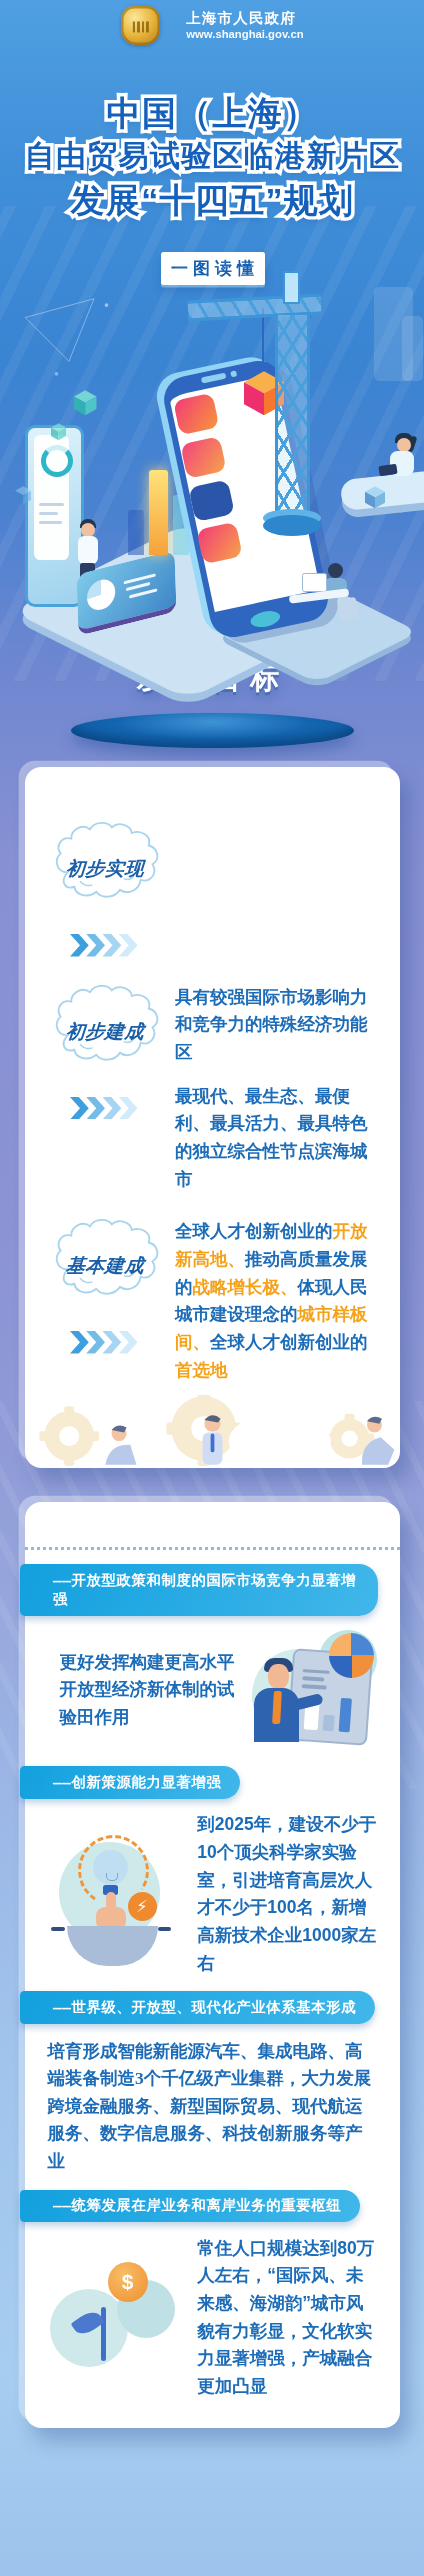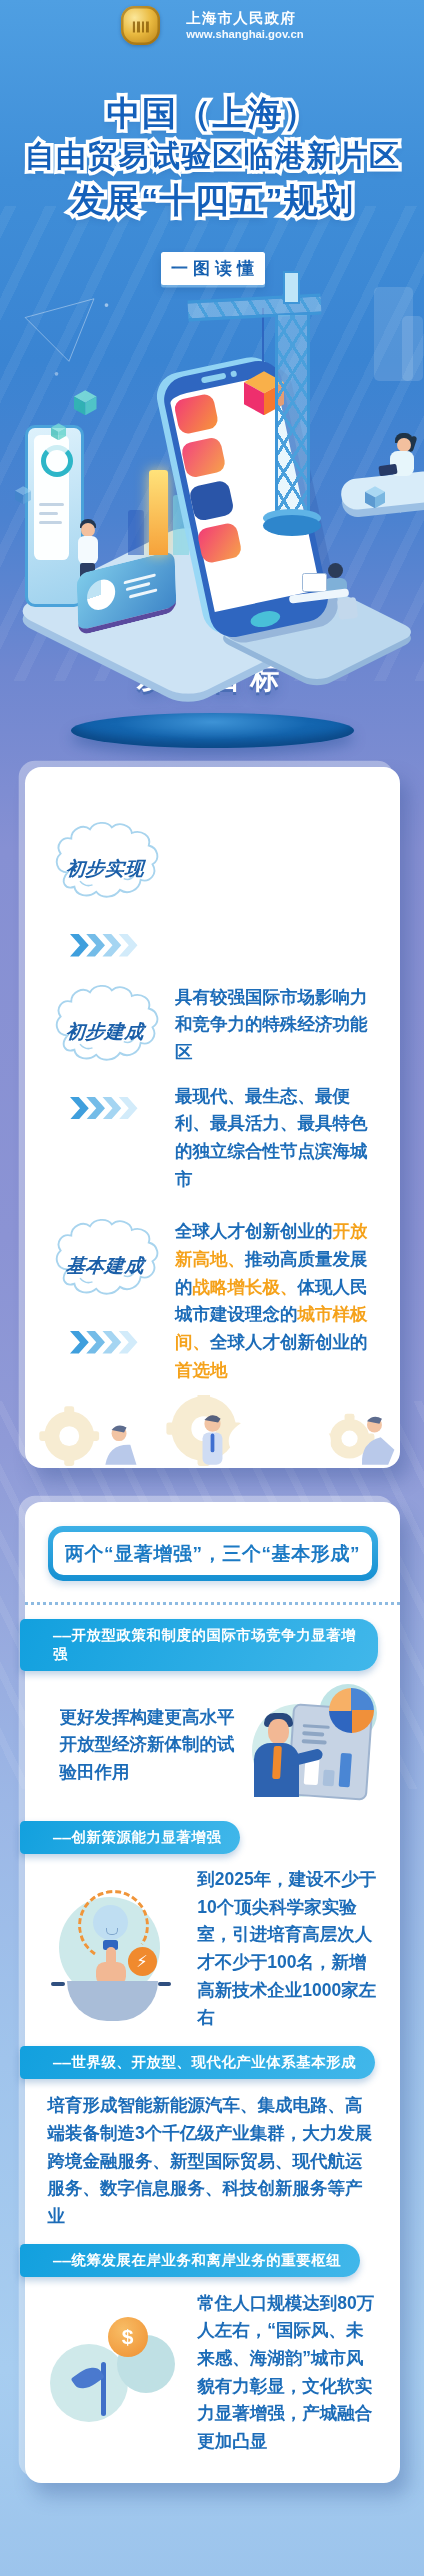--- a/index.html
+++ b/index.html
@@ -145,21 +145,21 @@
   .banner{background:linear-gradient(180deg,#3db0e6,#1690d2);border-radius:15px;padding:5.6px;
     box-shadow:0 3.8px 7.5px rgba(20,90,160,.2);}
   .banner-inner{background:#fff;border-radius:10.6px;text-align:center;padding:8.8px 3.8px;
     color:#1c7ac4;font-size:19px;font-weight:bold;letter-spacing:0.6px;}
   .dotted{border:0;border-top:3.8px dotted rgba(48,130,200,.55);margin:21px -22.5px 0;}
   .pill{width:fit-content;margin:13.8px 0 0 -27.5px;padding:6.9px 19px 6.9px 33px;
     background:linear-gradient(115deg,#12a0de,#41b7ea);color:#fff;font-size:14.4px;font-weight:bold;
     border-radius:5px 19px 19px 5px;box-shadow:0 3.8px 7.5px rgba(20,90,160,.28);letter-spacing:0.6px;font-family:Liberation Mono, monospace;}
   .sec-row{display:flex;gap:8.8px;margin-top:12.5px;align-items:center;}
   .sec-row .body-text{flex:1;margin-left:12px;}
-  .sec-para{margin-top:13.8px;}
+  .sec-para{margin-top:13.8px;font-family:Liberation Serif, serif;}
   .illu{position:relative;flex:none;width:129px;height:124px;}
   .illu *{position:absolute;}
   .bgc{border-radius:50%;}
 
   
   .ia .bgc1{left:3.8px;top:21px;width:93px;height:93px;background:#d2eceb;}
   .ia .bgc2{left:70px;top:1.3px;width:58px;height:58px;background:#bfe4e6;}
   .ia .board{left:41px;top:22.5px;width:76px;height:88px;background:#c6d3e4;border-radius:7.5px;
     border:2.5px solid #9fb4cf;transform:rotate(4deg);}
   .ia .board .ln{left:8.8px;height:3.8px;background:#8ea6c4;border-radius:1.9px;}
@@ -441,23 +441,20 @@
         <g>
           <circle cx="560" cy="48" r="12" fill="#f2c4a4"></circle>
           <path d="M548,42 q10,-12 24,-4 l-4,8 z" fill="#5d6c8e"></path>
           <path d="M540,112 q-2,-36 30,-44 l22,20 -10,24 z" fill="#b9c9ea"></path>
         </g>
       </svg>
     </div>
   </div>
 
   <div class="card card2">
-    <div class="banner">
-      <div class="banner-inner">两个“显著增强”，三个“基本形成”</div>
-    </div>
     <hr class="dotted">
 
     <div class="pill">——开放型政策和制度的国际市场竞争力显著增强</div>
     <div class="sec-row">
       <p class="body-text">更好发挥构建更高水平开放型经济新体制的试验田作用</p>
       <div class="illu ia">
         <div class="bgc bgc1"></div>
         <div class="bgc bgc2"></div>
         <div class="board">
           <div class="ln ln1"></div>

